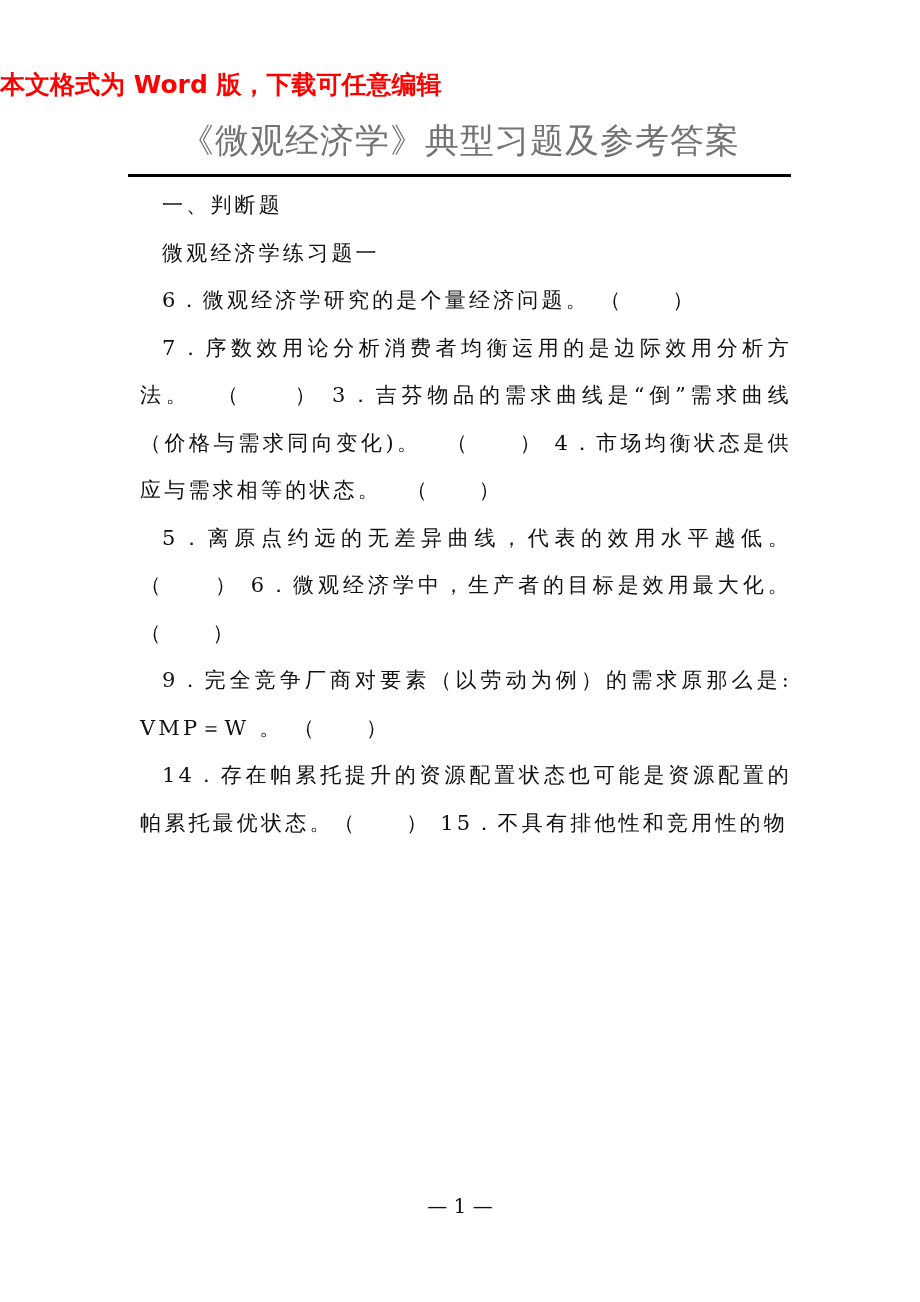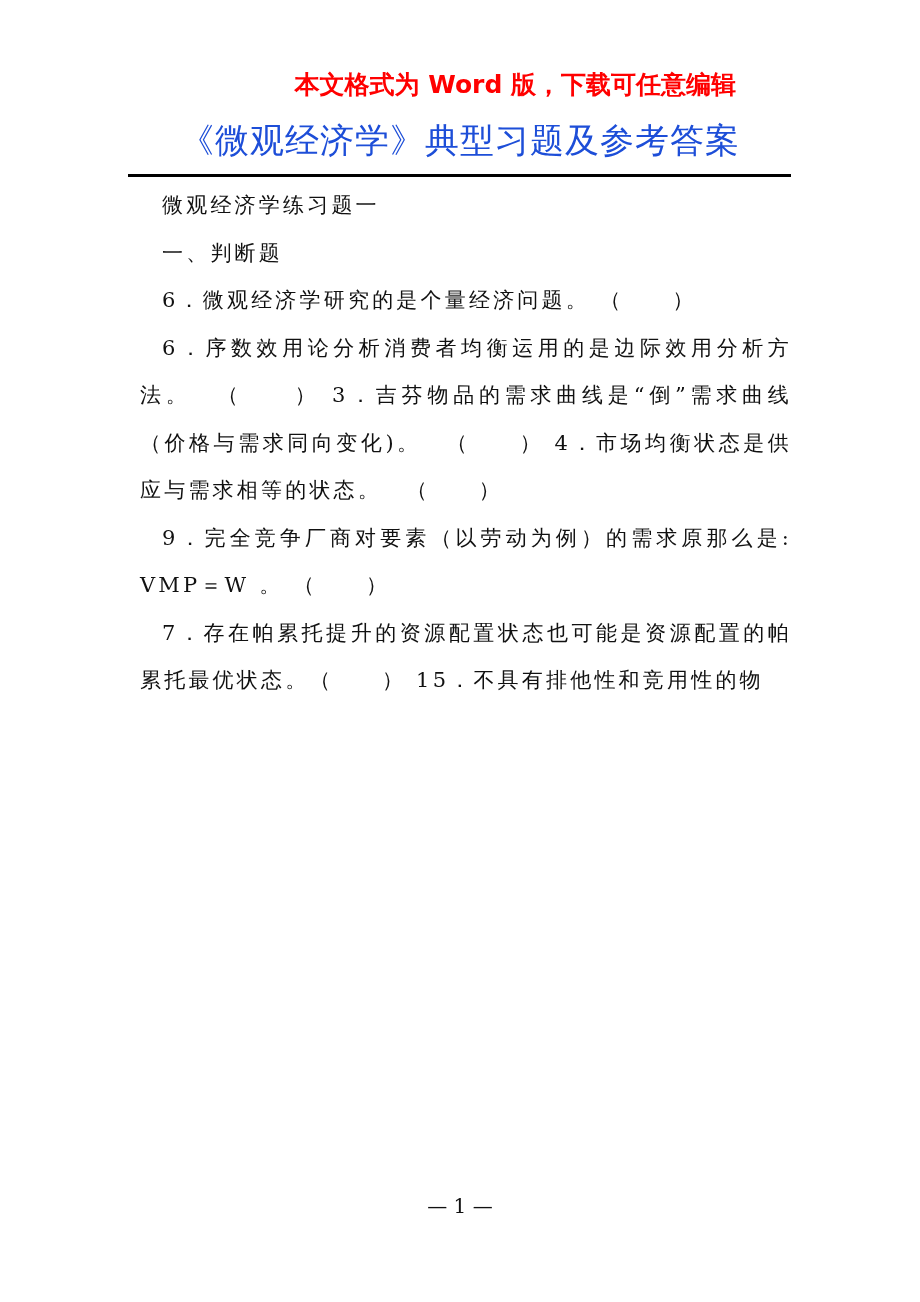--- a/index.html
+++ b/index.html
@@ -13,36 +13,36 @@
       position: relative;
       overflow: hidden;
       font-family: "DejaVu Serif", "Liberation Serif", serif;
       color: #111111;
     }
     .notice {
       position: absolute;
       left: 0;
       width: 736px;
       top: 68px;
-      text-align: right;
+      text-align: left;
       font-family: "DejaVu Sans", "Liberation Sans", sans-serif;
       font-weight: bold;
       font-size: 25px;
       color: #ff0000;
       letter-spacing: 0px;
     }
     .doc-title {
       position: absolute;
       left: 0;
       width: 920px;
       top: 118px;
       text-align: center;
       font-family: "DejaVu Sans", "Liberation Sans", sans-serif;
       font-size: 34px;
-      color: #1d4ed8;
+      color: #737373;
       letter-spacing: 1px;
     }
     .rule {
       position: absolute;
       left: 128px;
       top: 174px;
       width: 663px;
       height: 3px;
       background: #000000;
     }
@@ -75,21 +75,22 @@
     }
   </style>
 </head>
 <body>
 
 <div class="notice">本文格式为 Word 版，下载可任意编辑</div>
 <div class="doc-title">《微观经济学》典型习题及参考答案</div>
 <div class="rule"></div>
 
 <div class="content">
+  <p class="indent">一、判断题</p>
   <p class="indent">微观经济学练习题一</p>
-  <p class="indent">一、判断题</p>
   <p class="indent">6．微观经济学研究的是个量经济问题。 （　　）</p>
-  <p class="indent">6．序数效用论分析消费者均衡运用的是边际效用分析方法。　（　　） 3．吉芬物品的需求曲线是“倒”需求曲线（价格与需求同向变化)。　（　　） 4．市场均衡状态是供应与需求相等的状态。　（　　）</p>
+  <p class="indent">7．序数效用论分析消费者均衡运用的是边际效用分析方法。　（　　） 3．吉芬物品的需求曲线是“倒”需求曲线（价格与需求同向变化)。　（　　） 4．市场均衡状态是供应与需求相等的状态。　（　　）</p>
+  <p class="indent">5．离原点约远的无差异曲线，代表的效用水平越低。（　　） 6．微观经济学中，生产者的目标是效用最大化。（　　）</p>
   <p class="indent">9．完全竞争厂商对要素（以劳动为例）的需求原那么是: VMP＝W 。 （　　）</p>
-  <p class="indent">7．存在帕累托提升的资源配置状态也可能是资源配置的帕累托最优状态。（　　） 15．不具有排他性和竞用性的物</p>
+  <p class="indent">14．存在帕累托提升的资源配置状态也可能是资源配置的帕累托最优状态。（　　） 15．不具有排他性和竞用性的物</p>
 </div>
 
 <div class="footer">— 1 —</div>
 
 </body></html>

